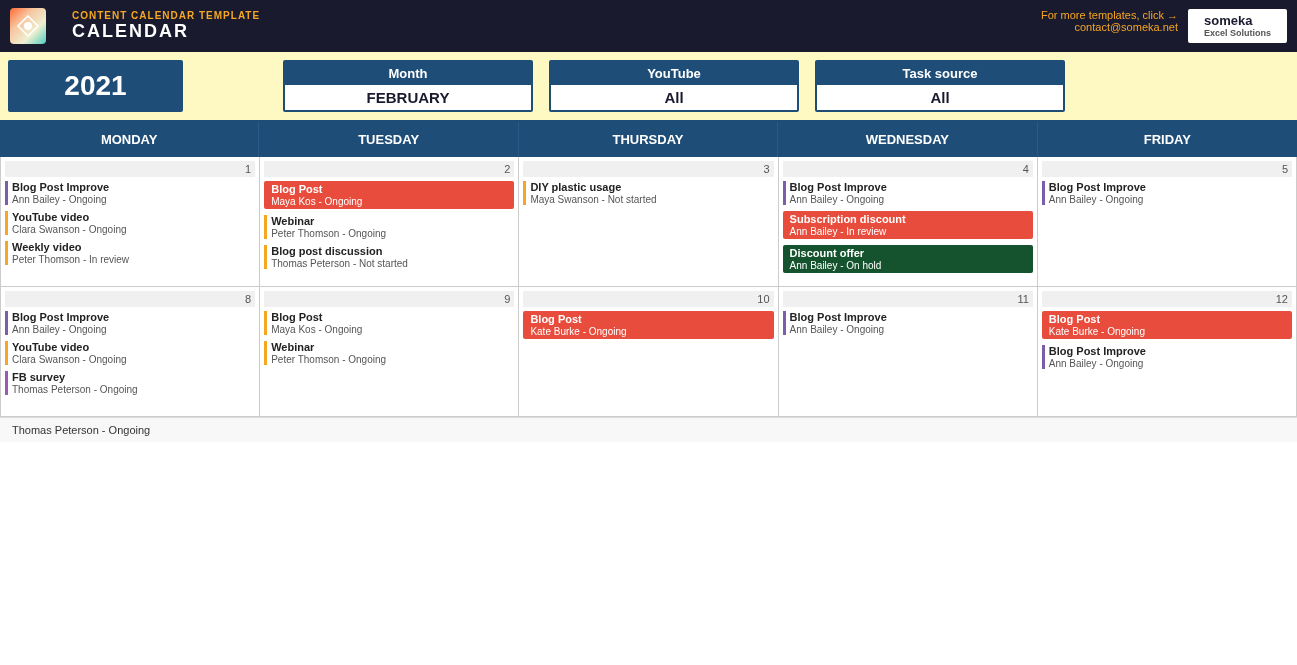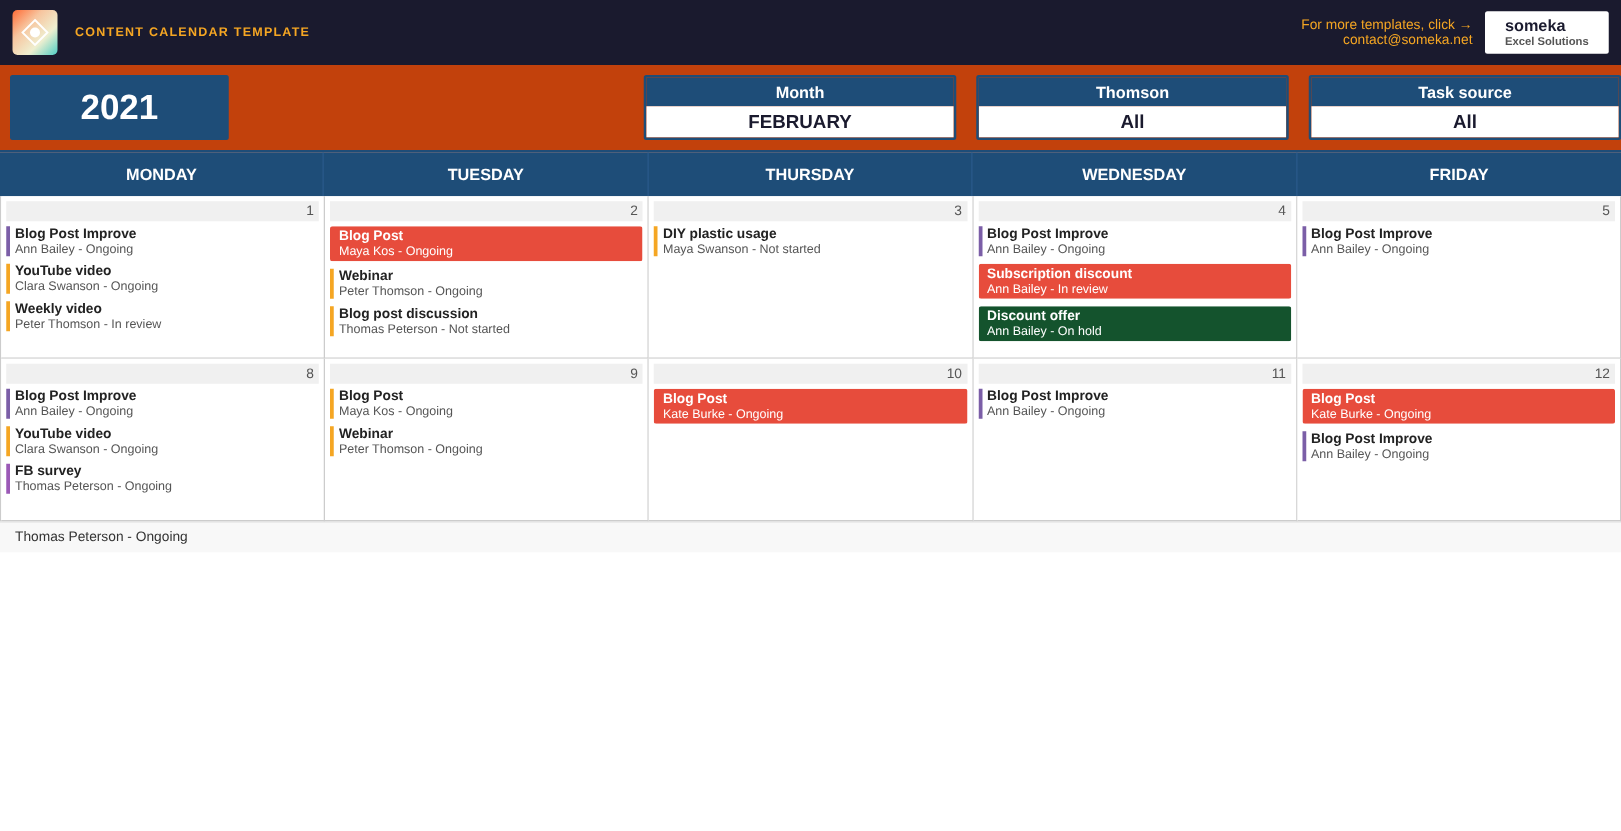--- a/index.html
+++ b/index.html
@@ -8,52 +8,51 @@
     
     .top-header {
       background: #1a1a2e;
       color: #fff;
       display: flex;
       align-items: center;
       justify-content: space-between;
       padding: 4px 10px;
       height: 52px;
     }
-    .top-header-left { display: flex; align-items: center; gap: 14px; }
+    .top-header-left { display: flex; align-items: center; gap: 26px; }
     .logo-icon {
       width: 36px; height: 36px;
       background: linear-gradient(135deg, #ff6b35, #f7c59f, #efefd0, #4ecdc4);
       border-radius: 4px;
       display: flex; align-items: center; justify-content: center;
     }
     .header-title-block { display: flex; flex-direction: column; }
     .header-subtitle { color: #f5a623; font-size: 10px; font-weight: bold; letter-spacing: 1px; }
     .header-main-title { color: #fff; font-size: 18px; font-weight: bold; letter-spacing: 2px; }
-    .top-header-right { display: flex; align-items: center; gap: 10px; }
+    .top-header-right { display: flex; gap: 10px; }
     .header-link-text { font-size: 11px; color: #ccc; text-align: right; }
     .header-link-text span { color: #f5a623; }
     .someka-logo {
       background: #fff;
       color: #1a1a2e;
       padding: 4px 16px;
       font-size: 13px;
       font-weight: bold;
       border-radius: 2px;
       line-height: 1.2;
     }
     .someka-logo .excel { font-size: 9px; color: #555; display: block; }
 
     
     .filter-row {
       display: flex;
       align-items: stretch;
       padding: 8px 0;
-      background: #c2410c;
+      background: #fef9c3;
       border-bottom: 2px solid #1e4d78;
-      justify-content: space-between;
     }
     .year-block {
       background: #1e4d78;
       color: #fff;
       font-size: 28px;
       font-weight: bold;
       width: 175px;
       display: flex; align-items: center; justify-content: center;
       margin-left: 8px;
       border-radius: 2px;
@@ -167,20 +166,21 @@
 <div class="top-header">
   <div class="top-header-left">
     <div class="logo-icon">
       <svg width="24" height="24" viewBox="0 0 24 24">
         <polygon points="12,2 22,12 12,22 2,12" fill="none" stroke="#fff" stroke-width="1.5"></polygon>
         <circle cx="12" cy="12" r="4" fill="#fff"></circle>
       </svg>
     </div>
     <div class="header-title-block">
       <span class="header-subtitle">CONTENT CALENDAR TEMPLATE</span>
+      <span class="header-main-title">CALENDAR</span>
     </div>
   </div>
   <div class="top-header-right">
     <div class="header-link-text">
       <span>For more templates,</span>
       <span style="color:#f5a623;">click →</span>
       <br>
       <span>contact@someka.net</span>
     </div>
     <div class="someka-logo">
@@ -191,21 +191,21 @@
 </div>
 
 <div class="filter-row">
   <div class="year-block">2021</div>
   <div class="filter-controls">
     <div class="filter-item">
       <div class="filter-label">Month</div>
       <div class="filter-value">FEBRUARY</div>
     </div>
     <div class="filter-item">
-      <div class="filter-label">Thomson</div>
+      <div class="filter-label">YouTube</div>
       <div class="filter-value">All</div>
     </div>
     <div class="filter-item">
       <div class="filter-label">Task source</div>
       <div class="filter-value">All</div>
     </div>
   </div>
 </div>
 
 <div class="calendar-container">

